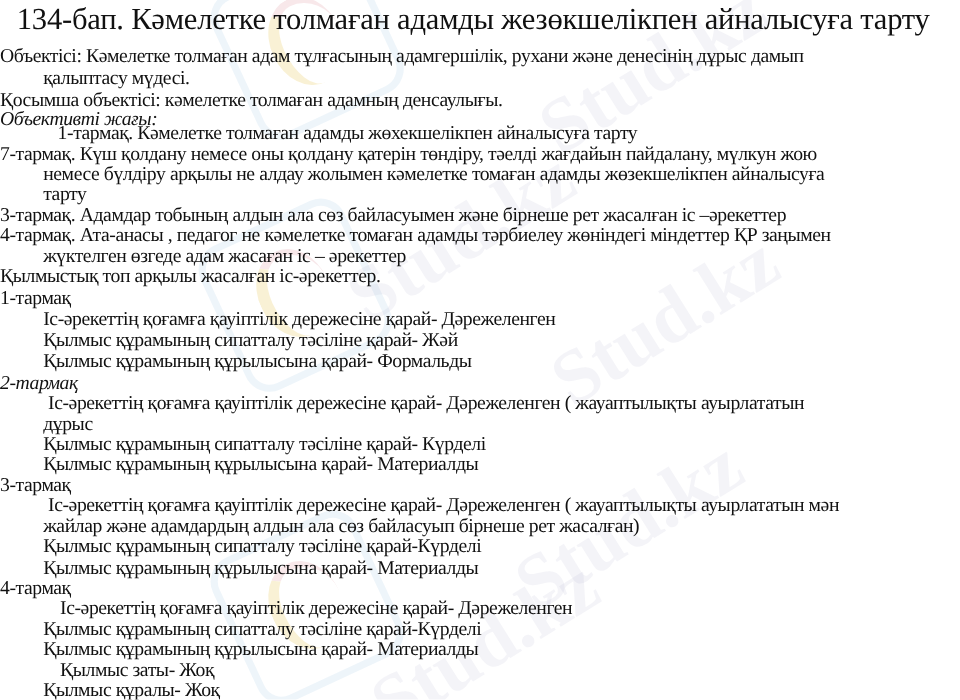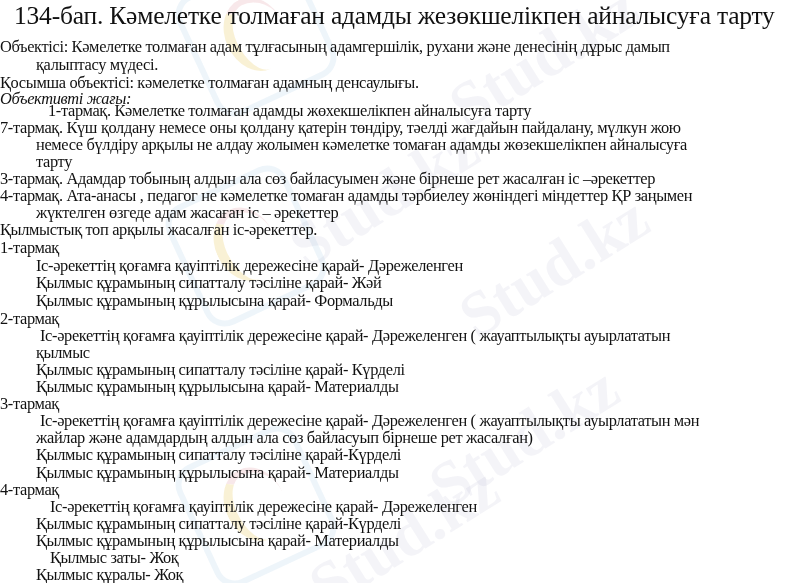--- a/index.html
+++ b/index.html
@@ -45,23 +45,23 @@
   <div class="line" style="left:0px; top:169px;">3-тармақ. Адамдар тобының алдын ала сөз байласуымен және бірнеше рет жасалған іс –әрекеттер</div>
   <div class="line" style="left:0px; top:186px;">4-тармақ. Ата-анасы , педагог не кәмелетке томаған адамды тәрбиелеу жөніндегі міндеттер ҚР заңымен</div>
   <div class="line" style="left:36px; top:203px;text-align:center;">жүктелген өзгеде адам жасаған іс – әрекеттер</div>
   <div class="line" style="left:0px; top:220px;">Қылмыстық топ арқылы жасалған іс-әрекеттер.</div>
 
   <div class="line" style="left:0px; top:238px;">1-тармақ</div>
   <div class="line" style="left:36px; top:256px;">Іс-әрекеттің қоғамға қауіптілік дережесіне қарай- Дәрежеленген</div>
   <div class="line" style="left:36px; top:273px;">Қылмыс құрамының сипатталу тәсіліне қарай- Жәй</div>
   <div class="line" style="left:36px; top:291px;">Қылмыс құрамының құрылысына қарай- Формальды</div>
 
-  <div class="line" style="left:0px; top:309px;">2-тармақ</div>
+  <div class="line" style="left:0px; top:309px;font-style:italic;">2-тармақ</div>
   <div class="line" style="left:40px; top:326px;">Іс-әрекеттің қоғамға қауіптілік дережесіне қарай- Дәрежеленген ( жауаптылықты ауырлататын</div>
-  <div class="line" style="left:36px; top:343px;">қылмыс</div>
+  <div class="line" style="left:36px; top:343px;">дұрыс</div>
   <div class="line" style="left:36px; top:360px;">Қылмыс құрамының сипатталу тәсіліне қарай- Күрделі</div>
   <div class="line" style="left:36px; top:377px;">Қылмыс құрамының құрылысына қарай- Материалды</div>
 
   <div class="line" style="left:0px; top:394px;">3-тармақ</div>
   <div class="line" style="left:40px; top:411px;">Іс-әрекеттің қоғамға қауіптілік дережесіне қарай- Дәрежеленген ( жауаптылықты ауырлататын мән</div>
   <div class="line" style="left:36px; top:428px;">жайлар және адамдардың алдын ала сөз байласуып бірнеше рет жасалған)</div>
   <div class="line" style="left:36px; top:445px;">Қылмыс құрамының сипатталу тәсіліне қарай-Күрделі</div>
   <div class="line" style="left:36px; top:463px;">Қылмыс құрамының құрылысына қарай- Материалды</div>
 
   <div class="line" style="left:0px; top:480px;">4-тармақ</div>

